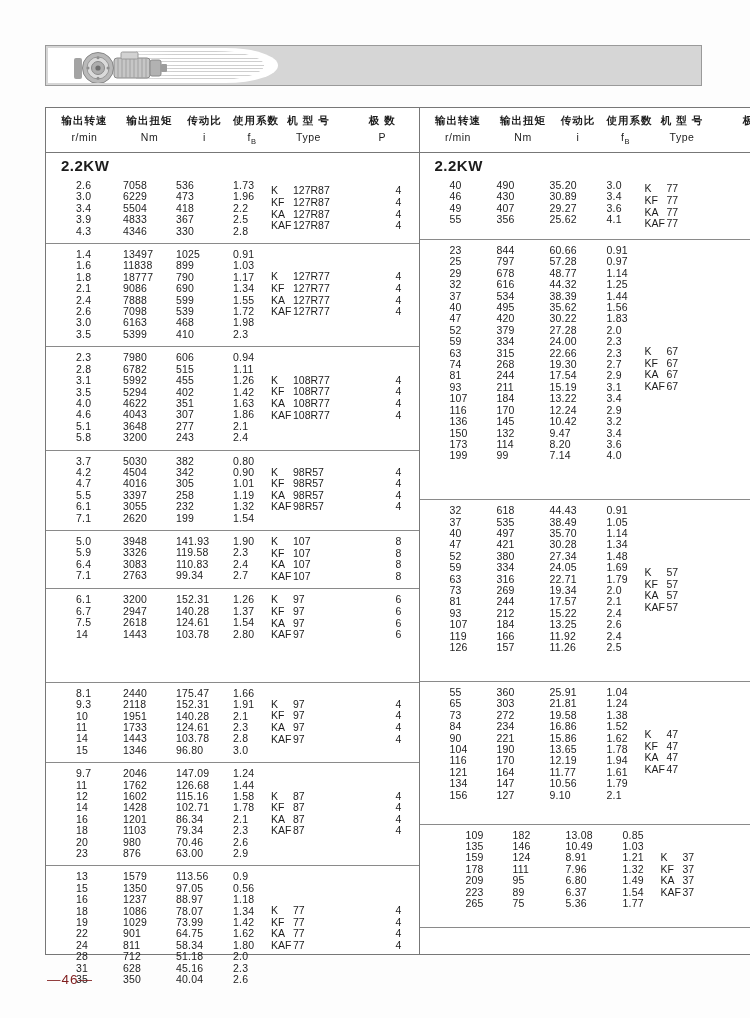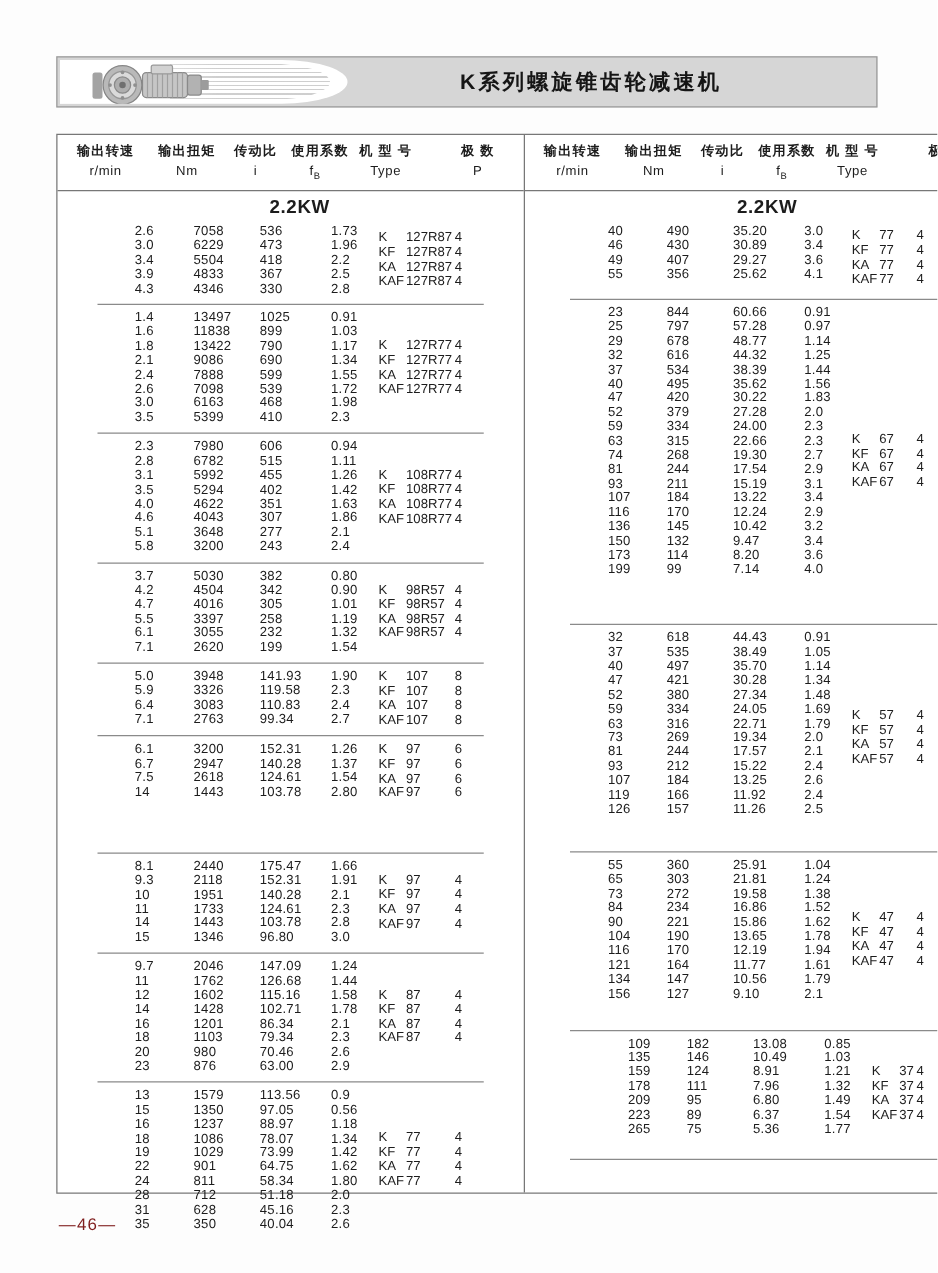--- a/index.html
+++ b/index.html
@@ -25,21 +25,21 @@
   .half{width:50%;display:flex;flex-direction:column;min-height:0;box-sizing:border-box;}
   .half.left{border-right:1px solid #777;}
 
   .thead{height:44px;flex:0 0 44px;border-bottom:1px solid #777;display:grid;
          grid-template-columns:77px 53px 57px 38px 75px 1fr;align-content:center;}
   .th-cell{text-align:center;white-space:nowrap;}
   .th-cell .zh{font-weight:bold;font-size:10.5px;letter-spacing:1px;}
   .th-cell .en{font-size:10.5px;margin-top:3px;letter-spacing:.5px;}
   .th-cell sub{font-size:7.5px;}
 
-  .tbody{flex:1;display:flex;flex-direction:column;min-height:0;align-items:center;}
+  .tbody{flex:1;display:flex;flex-direction:column;min-height:0;}
   .section-label{flex:0 0 22px;font-size:15px;font-weight:bold;padding:4px 0 0 15px;
          letter-spacing:.5px;box-sizing:border-box;}
   .blocks{flex:1;display:flex;flex-direction:column;min-height:0;}
 
   .block{display:flex;padding:5px 0 6px 0;box-sizing:border-box;}
   .block.sep{border-top:1px solid #8a8a8a;}
   .rows{width:225px;flex:0 0 225px;padding-left:30px;box-sizing:border-box;}
   .row{display:grid;grid-template-columns:47px 53px 57px 1fr;line-height:11.4px;}
   .cell{font-size:10.5px;letter-spacing:.2px;white-space:nowrap;}
 
@@ -70,21 +70,20 @@
         <circle cx="36" cy="29.2" r="1.5" fill="#8f8f8f"></circle>
         <circle cx="26" cy="19" r="1.5" fill="#8f8f8f"></circle>
         <circle cx="46" cy="19" r="1.5" fill="#8f8f8f"></circle>
         <rect x="52" y="9" width="36" height="20" rx="3" fill="#c6c6c6" stroke="#8a8a8a"></rect>
         <path d="M56 9v20M60 9v20M64 9v20M68 9v20M72 9v20M76 9v20M80 9v20M84 9v20" stroke="#a0a0a0" stroke-width="1"></path>
         <rect x="59" y="3" width="17" height="7" rx="1.5" fill="#d2d2d2" stroke="#9a9a9a"></rect>
         <rect x="88" y="11" width="11" height="16" rx="2" fill="#b2b2b2" stroke="#8a8a8a"></rect>
         <rect x="99" y="15" width="6" height="8" rx="1" fill="#9c9c9c"></rect>
       </svg>
     </div>
-    <div class="band-title">K系列螺旋锥齿轮减速机</div>
   </div>
 
   <div class="frame">
     <div class="half left" id="left-half">
         <div class="thead">
           <div class="th-cell">
             <div class="zh">输出转速</div>
             <div class="en">r/min</div>
           </div>
           <div class="th-cell">
@@ -176,21 +175,21 @@
                   <div class="cell cell-fb">0.91</div>
                 </div>
                 <div class="row">
                   <div class="cell cell-speed">1.6</div>
                   <div class="cell cell-torque">11838</div>
                   <div class="cell cell-ratio">899</div>
                   <div class="cell cell-fb">1.03</div>
                 </div>
                 <div class="row">
                   <div class="cell cell-speed">1.8</div>
-                  <div class="cell cell-torque">13422</div>
+                  <div class="cell cell-torque">18777</div>
                   <div class="cell cell-ratio">790</div>
                   <div class="cell cell-fb">1.17</div>
                 </div>
                 <div class="row">
                   <div class="cell cell-speed">2.1</div>
                   <div class="cell cell-torque">9086</div>
                   <div class="cell cell-ratio">690</div>
                   <div class="cell cell-fb">1.34</div>
                 </div>
                 <div class="row">

